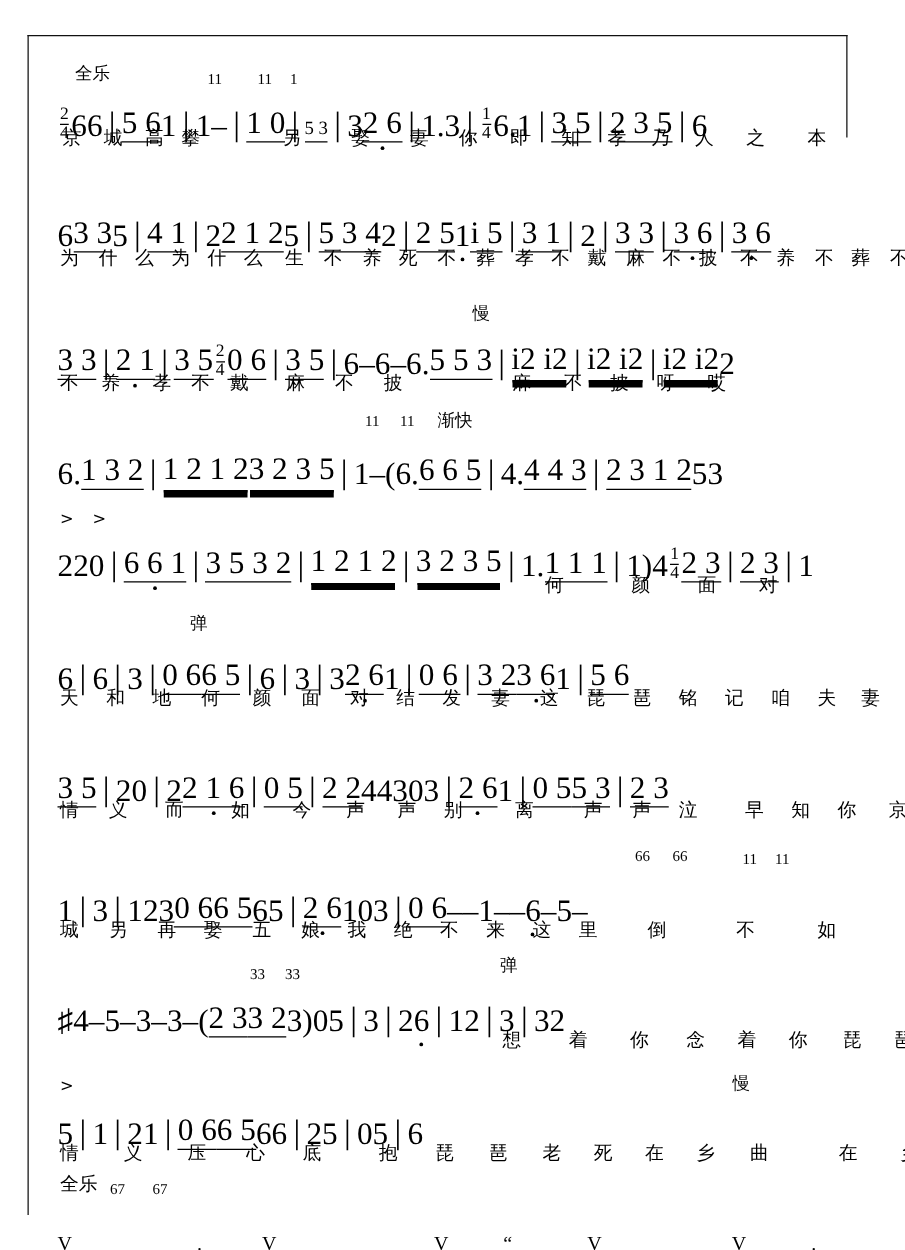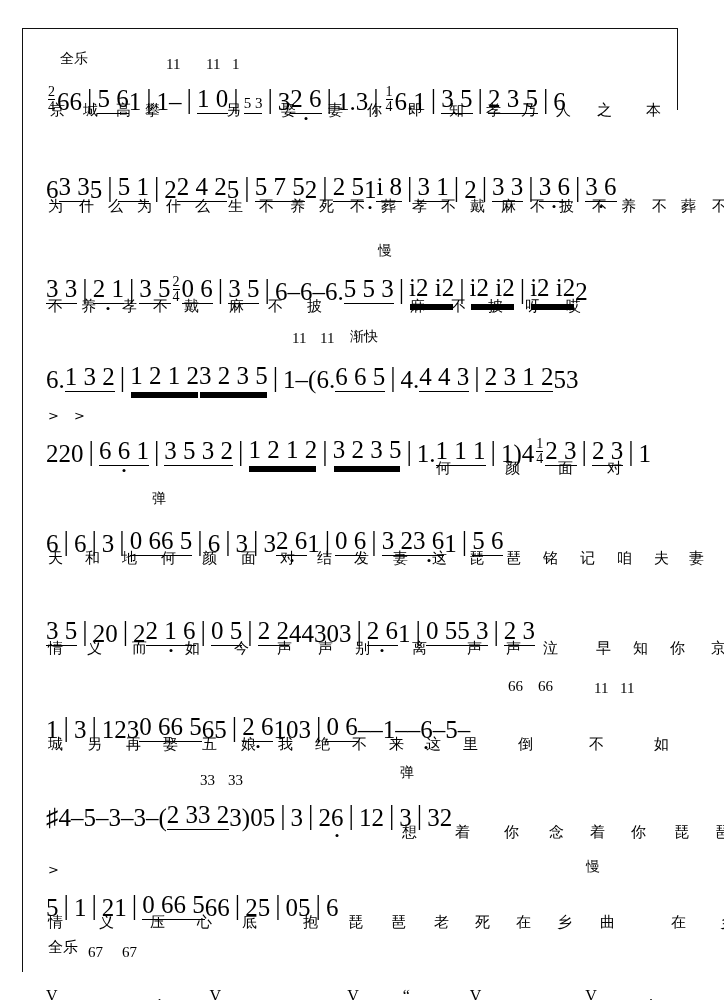--- a/index.html
+++ b/index.html
@@ -28,21 +28,21 @@
   
   .u1{border-bottom:1.6px solid #000;padding-bottom:2px;}
   .u2{box-shadow:0 3px 0 -1px #000, 0 7px 0 -1px #000;padding-bottom:4px;}
   .dotdn::before{content:"";position:absolute;left:50%;bottom:-7px;width:3px;height:3px;
      border-radius:50%;background:#000;transform:translateX(-50%);}
   .accent{position:absolute;font-size:13px;font-family:"DejaVu Sans",sans-serif;}
   .meter{display:inline-block;font-size:14px;line-height:0.95;text-align:center;
          transform:translateY(-1px);padding:0 2px;}
   .meter b{display:block;font-weight:normal;border-bottom:1.4px solid #000;}
   .tempo{position:absolute;font-size:14px;font-family:Liberation Serif, serif;}
-  .smallnum{position:absolute;font-size:15px;font-family:"Liberation Serif",serif;}
+  .smallnum{position:absolute;font-size:12px;font-family:"Liberation Serif",serif;}
 </style>
 </head>
 <body>
 
 <div class="sheet">
 
   <div class="frame-left"></div>
   <div class="frame-top"></div>
   <div class="frame-right"></div>
 
@@ -102,32 +102,32 @@
       <span class="ly" style="margin-left:34px;">本</span>
     </div>
   </div>
 
   <div class="sys" style="top:150px;height:76px;">
     <div class="notes" style="top:8px;">
       <span class="n">6</span>
       <span class="n u1">3 3</span>
       <span class="n">5</span>
       <span class="n bar">|</span>
-      <span class="n u1">5 1</span>
-      <span class="n bar">|</span>
-      <span class="n">2</span>
-      <span class="n u1">2 4 2</span>
-      <span class="n">5</span>
-      <span class="n bar">|</span>
-      <span class="n u1">5 7 5</span>
+      <span class="n u1">4 1</span>
+      <span class="n bar">|</span>
+      <span class="n">2</span>
+      <span class="n u1">2 1 2</span>
+      <span class="n">5</span>
+      <span class="n bar">|</span>
+      <span class="n u1">5 3 4</span>
       <span class="n">2</span>
       <span class="n bar">|</span>
       <span class="n u1">2 5</span>
       <span class="n dotdn">1</span>
-      <span class="n u1">i 8</span>
+      <span class="n u1">i 5</span>
       <span class="n bar">|</span>
       <span class="n u1">3 1</span>
       <span class="n bar">|</span>
       <span class="n">2</span>
       <span class="n bar">|</span>
       <span class="n u1">3 3</span>
       <span class="n bar">|</span>
       <span class="n u1 dotdn">3 6</span>
       <span class="n bar">|</span>
       <span class="n u1 dotdn">3 6</span>

